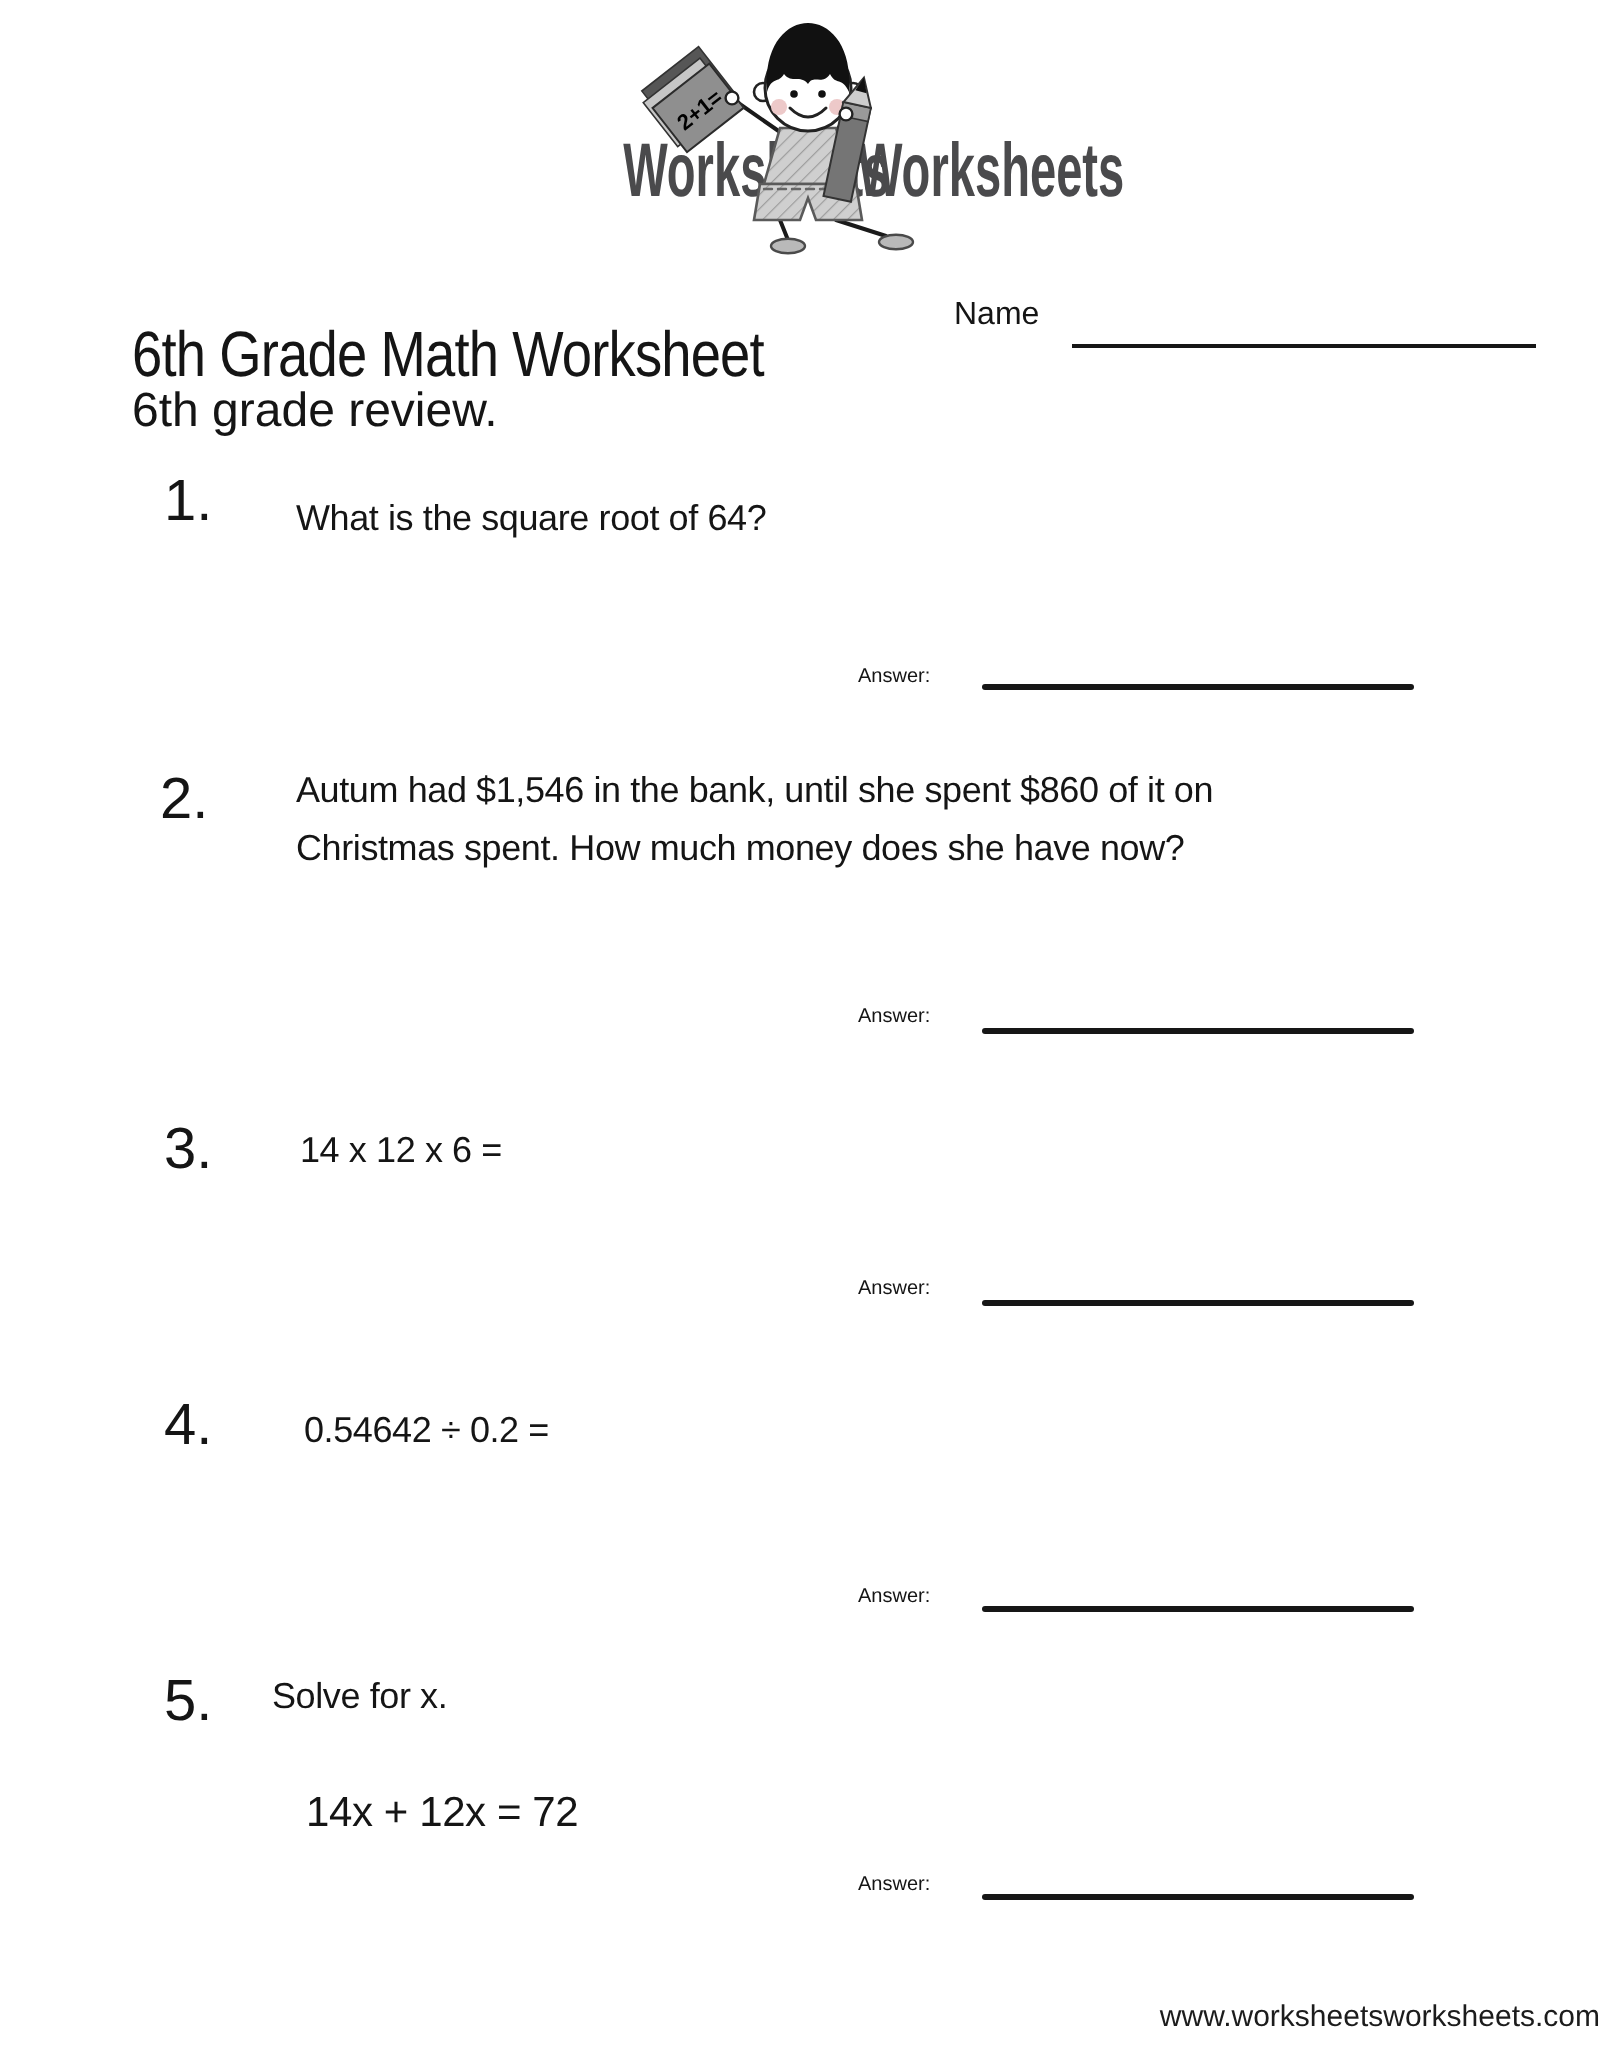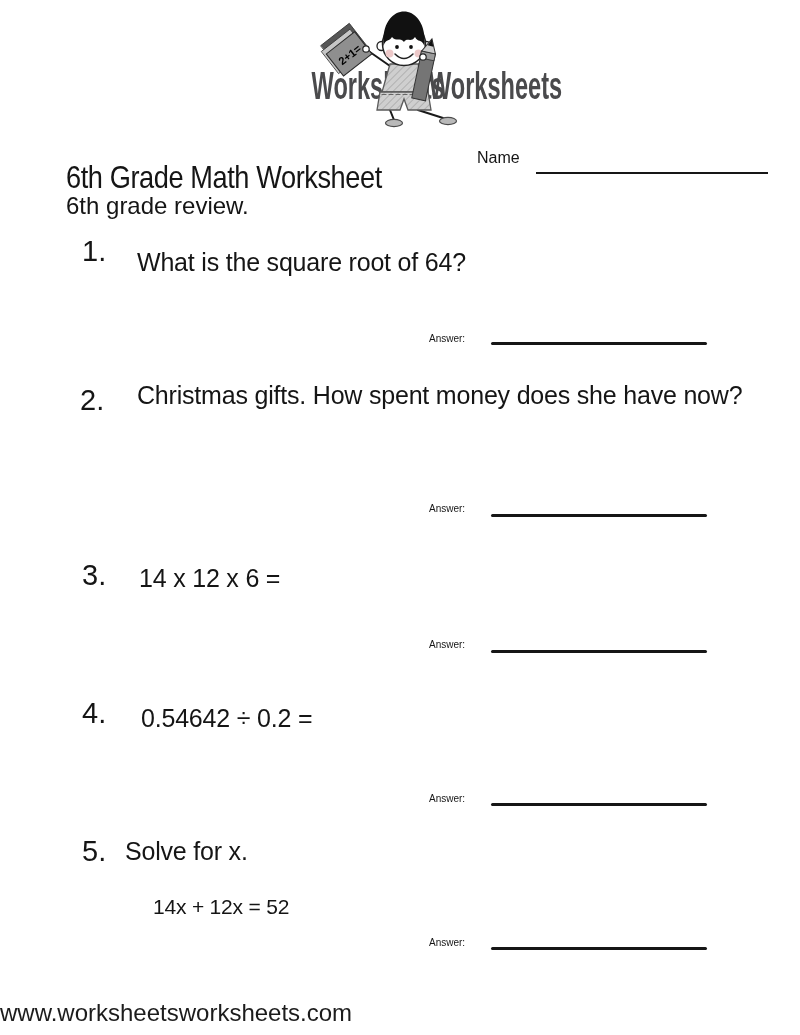--- a/index.html
+++ b/index.html
@@ -27,28 +27,28 @@
 
   
   .title{left:66px;top:149px;font-size:32px;margin-top:12px;}
   .title .squeeze{display:inline-block;transform:scaleX(0.85);transform-origin:left center;letter-spacing:-0.5px;}
   .name-label{left:477px;top:150px;font-size:16px;}
   .name-line{left:536px;top:172px;width:232px;height:2px;background:#161616;}
   .subtitle{left:66px;top:194px;font-size:24px;}
 
   
   .qnum{font-size:29px;}
-  .qtext{font-size:25px;letter-spacing:-0.2px;}
+  .qtext{font-size:18px;letter-spacing:-0.2px;margin-left:11px;}
   .qtext .qline{display:block;line-height:28.5px;}
   .equation{font-size:21px;letter-spacing:-0.2px;}
   .ans-label{font-size:10px;left:429px;}
   .ans-line{left:491px;width:216px;height:3px;background:#161616;border-radius:2px;}
 
   
-  .footer{left:0;right:0;top:1001px;font-size:24px;text-align:left;color:#1c1c1c;}
+  .footer{left:0;right:0;top:1001px;font-size:15px;text-align:right;color:#1c1c1c;}
 </style>
 </head>
 <body>
 
 <div class="page">
 
   <div class="abs wordmark wm-left">
     <span class="squeeze">Worksheets</span>
   </div>
   <div class="abs wordmark wm-right">
@@ -116,36 +116,37 @@
   <div class="abs name-line"></div>
   <div class="abs subtitle">6th grade review.</div>
 
   <div class="abs qnum" style="left:82px;top:237px;">1.</div>
   <div class="abs qtext" style="left:137px;top:250px;">What is the square root of 64?</div>
   <div class="abs ans-label" style="top:334px;">Answer:</div>
   <div class="abs ans-line" style="top:342px;"></div>
 
   <div class="abs qnum" style="left:80px;top:386px;">2.</div>
   <div class="abs qtext" style="left:137px;top:381px;">
-    <span class="qline">Christmas gifts. How spent money does she have now?</span>
+    <span class="qline">Autum had $1,546 in the bank, until she spent $860 of it on</span>
+    <span class="qline">Christmas spent. How much money does she have now?</span>
   </div>
   <div class="abs ans-label" style="top:504px;">Answer:</div>
   <div class="abs ans-line" style="top:514px;"></div>
 
   <div class="abs qnum" style="left:82px;top:561px;">3.</div>
   <div class="abs qtext" style="left:139px;top:566px;text-align:center;">14 x 12 x 6 =</div>
   <div class="abs ans-label" style="top:640px;">Answer:</div>
   <div class="abs ans-line" style="top:650px;"></div>
 
   <div class="abs qnum" style="left:82px;top:699px;">4.</div>
   <div class="abs qtext" style="left:141px;top:706px;">0.54642 ÷ 0.2 =</div>
   <div class="abs ans-label" style="top:794px;">Answer:</div>
   <div class="abs ans-line" style="top:803px;"></div>
 
   <div class="abs qnum" style="left:82px;top:837px;">5.</div>
   <div class="abs qtext" style="left:125px;top:839px;">Solve for x.</div>
-  <div class="abs equation" style="left:153px;top:896px;">14x + 12x = 52</div>
+  <div class="abs equation" style="left:153px;top:896px;">14x + 12x = 72</div>
   <div class="abs ans-label" style="top:938px;">Answer:</div>
   <div class="abs ans-line" style="top:947px;"></div>
 
   <div class="abs footer">www.worksheetsworksheets.com</div>
 
 </div>
 
 </body></html>

